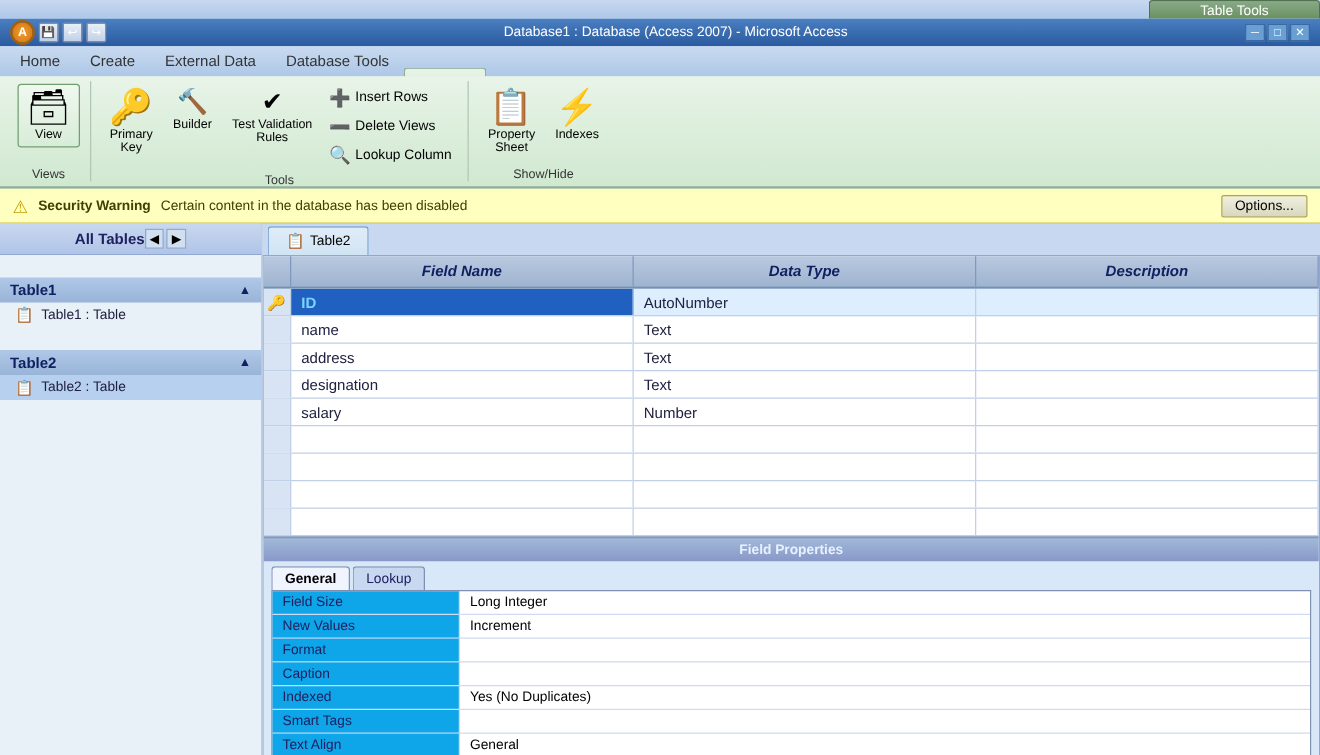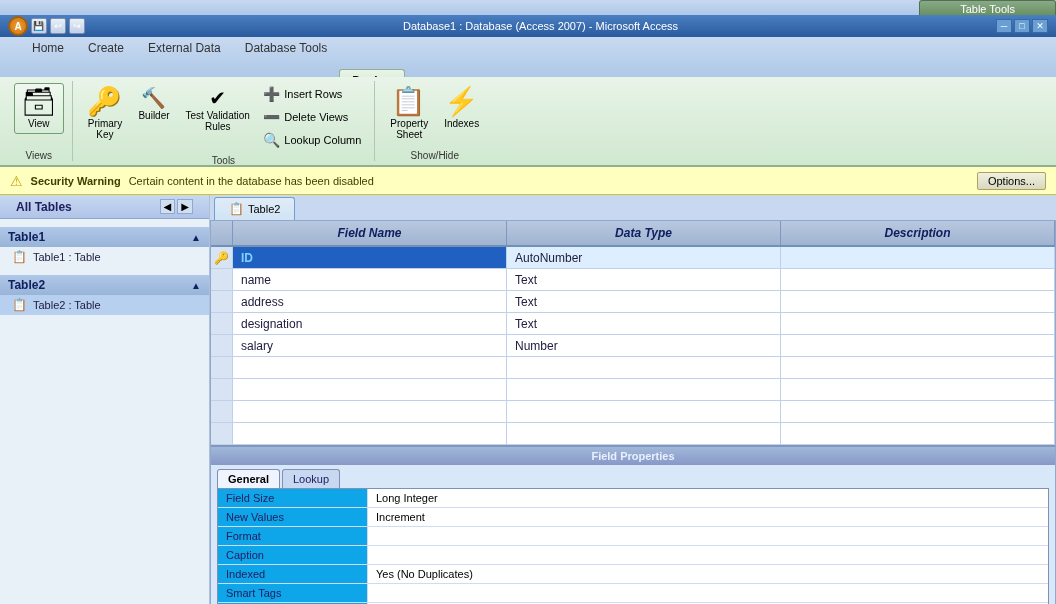--- a/index.html
+++ b/index.html
@@ -10,21 +10,21 @@
     .title-bar-text { flex: 1; text-align: center; }
     .title-bar-controls { display: flex; gap: 2px; }
     .title-btn { width: 16px; height: 14px; background: #6a9fd4; border: 1px solid #3a6a9f; color: white; font-size: 9px; display: flex; align-items: center; justify-content: center; cursor: pointer; }
 
     
     .quick-access { background: linear-gradient(to bottom, #c8daf0, #aec8e8); height: 28px; display: flex; align-items: center; padding: 0 4px; gap: 2px; }
     .office-btn { width: 26px; height: 26px; background: radial-gradient(circle, #f0a030, #d07010); border-radius: 50%; border: 2px solid #a06010; display: flex; align-items: center; justify-content: center; color: white; font-weight: bold; font-size: 13px; cursor: pointer; }
     .qa-btn { width: 22px; height: 22px; background: linear-gradient(to bottom, #e8f0f8, #c0d0e8); border: 1px solid #8090b0; border-radius: 2px; display: flex; align-items: center; justify-content: center; font-size: 10px; cursor: pointer; }
 
     
-    .ribbon-tabs { background: linear-gradient(to bottom, #c8daf0, #aec8e8); display: flex; align-items: flex-start; padding: 0 20px; height: 40px; }
+    .ribbon-tabs { background: linear-gradient(to bottom, #c8daf0, #aec8e8); display: flex; align-items: center; padding: 0 4px; height: 24px; }
     .ribbon-tab { padding: 4px 12px; font-size: 12px; cursor: pointer; color: #333; border-radius: 3px 3px 0 0; }
     .ribbon-tab.active { background: linear-gradient(to bottom, #e8f4e8, #d0e8d0); border: 1px solid #90b090; border-bottom: none; color: #000; font-weight: bold; margin-top: 32px; }
 
     
     .ribbon { background: linear-gradient(to bottom, #e8f4e8, #d0e8d0); border-bottom: 2px solid #90b090; display: flex; padding: 4px 6px; height: 90px; align-items: stretch; gap: 0; }
     .ribbon-group { display: flex; flex-direction: column; align-items: center; padding: 0 8px; border-right: 1px solid #b0c8b0; position: relative; }
     .ribbon-group:last-child { border-right: none; }
     .ribbon-group-label { font-size: 10px; color: #333; margin-top: auto; padding-top: 2px; text-align: center; }
     .ribbon-items { display: flex; align-items: flex-start; gap: 2px; flex: 1; padding: 2px 0; }
     .ribbon-btn-large { display: flex; flex-direction: column; align-items: center; padding: 4px 6px; border: 1px solid transparent; border-radius: 3px; cursor: pointer; min-width: 40px; }
@@ -40,25 +40,25 @@
     .security-icon { color: #c0a000; font-size: 14px; }
     .security-title { font-weight: bold; color: #404000; font-size: 11px; }
     .security-text { color: #404000; font-size: 11px; }
     .security-btn { background: linear-gradient(to bottom, #f0f0e0, #d8d8c0); border: 1px solid #b0a060; padding: 2px 10px; font-size: 11px; cursor: pointer; border-radius: 2px; margin-left: auto; }
 
     
     .main-area { display: flex; height: calc(604px - 22px - 28px - 26px - 90px - 28px); }
 
     
     .nav-panel { width: 210px; background: #e8f0f8; border-right: 1px solid #b0c0d8; display: flex; flex-direction: column; }
-    .nav-header { background: linear-gradient(to bottom, #c8d8f0, #b0c4e8); padding: 4px 16px; display: flex; align-items: center; justify-content: space-between; border-bottom: 1px solid #90a8d0; }
+    .nav-header { background: linear-gradient(to bottom, #c8d8f0, #b0c4e8); padding: 4px 16px; display: flex; align-items: center; justify-content: center; border-bottom: 1px solid #90a8d0; }
     .nav-title { font-size: 12px; font-weight: bold; color: #202060; }
     .nav-arrows { display: flex; gap: 2px; }
     .nav-arrow { font-size: 10px; cursor: pointer; padding: 1px 3px; background: #d0e0f0; border: 1px solid #90a8d0; }
-    .nav-section { margin-top: 8px; }
+    .nav-section { margin-top: 18px; }
     .nav-section-header { background: linear-gradient(to bottom, #b0c8e8, #98b4d8); padding: 3px 8px; display: flex; align-items: center; justify-content: space-between; cursor: pointer; }
     .nav-section-title { font-size: 12px; color: #102060; font-weight: bold; }
     .nav-section-toggle { font-size: 10px; color: #102060; }
     .nav-item { display: flex; align-items: center; gap: 6px; padding: 3px 12px; cursor: pointer; }
     .nav-item.selected { background: #b8d0f0; }
     .nav-item-icon { font-size: 12px; color: #4060a0; }
     .nav-item-label { font-size: 11px; color: #202040; }
 
     
     .content-area { flex: 1; display: flex; flex-direction: column; background: #c8d8f0; }

